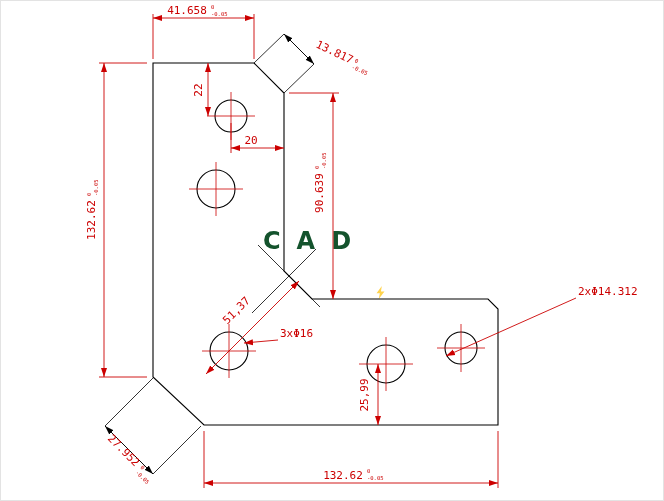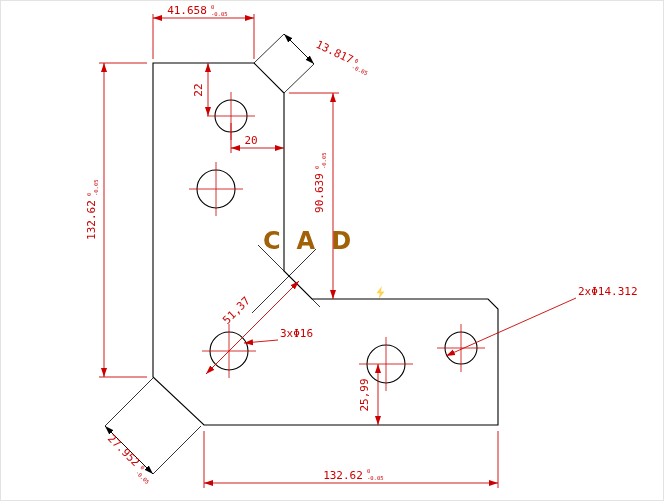--- a/index.html
+++ b/index.html
@@ -10,21 +10,21 @@
   }
   svg{position:absolute;left:0;top:0;}
   .outline{stroke:#000;stroke-width:1.1;fill:none;}
   .thin{stroke:#000;stroke-width:0.8;fill:none;}
   .dim{stroke:#cc0000;stroke-width:0.9;fill:none;}
   .cl{stroke:#cc0000;stroke-width:0.8;fill:none;}
   .dim-text{font:11px "DejaVu Sans Mono",monospace;fill:#cc0000;}
   .tol{font:5.5px "DejaVu Sans Mono",monospace;fill:#cc0000;}
   #watermark{
     position:absolute;left:262px;top:226px;width:140px;height:28px;
-    color:#a16207;font-size:24px;letter-spacing:16px;font-weight:bold;
+    color:#14532d;font-size:24px;letter-spacing:16px;font-weight:bold;
     filter:blur(0.6px);user-select:none;font-family:"DejaVu Sans",sans-serif;
   }
   #wm-badge{
     position:absolute;left:374px;top:285px;width:11px;height:13px;background:#ffd34d;
     clip-path:polygon(62% 0,14% 56%,44% 56%,34% 100%,86% 42%,54% 42%);
   }
 </style>
 </head>
 <body>
 

